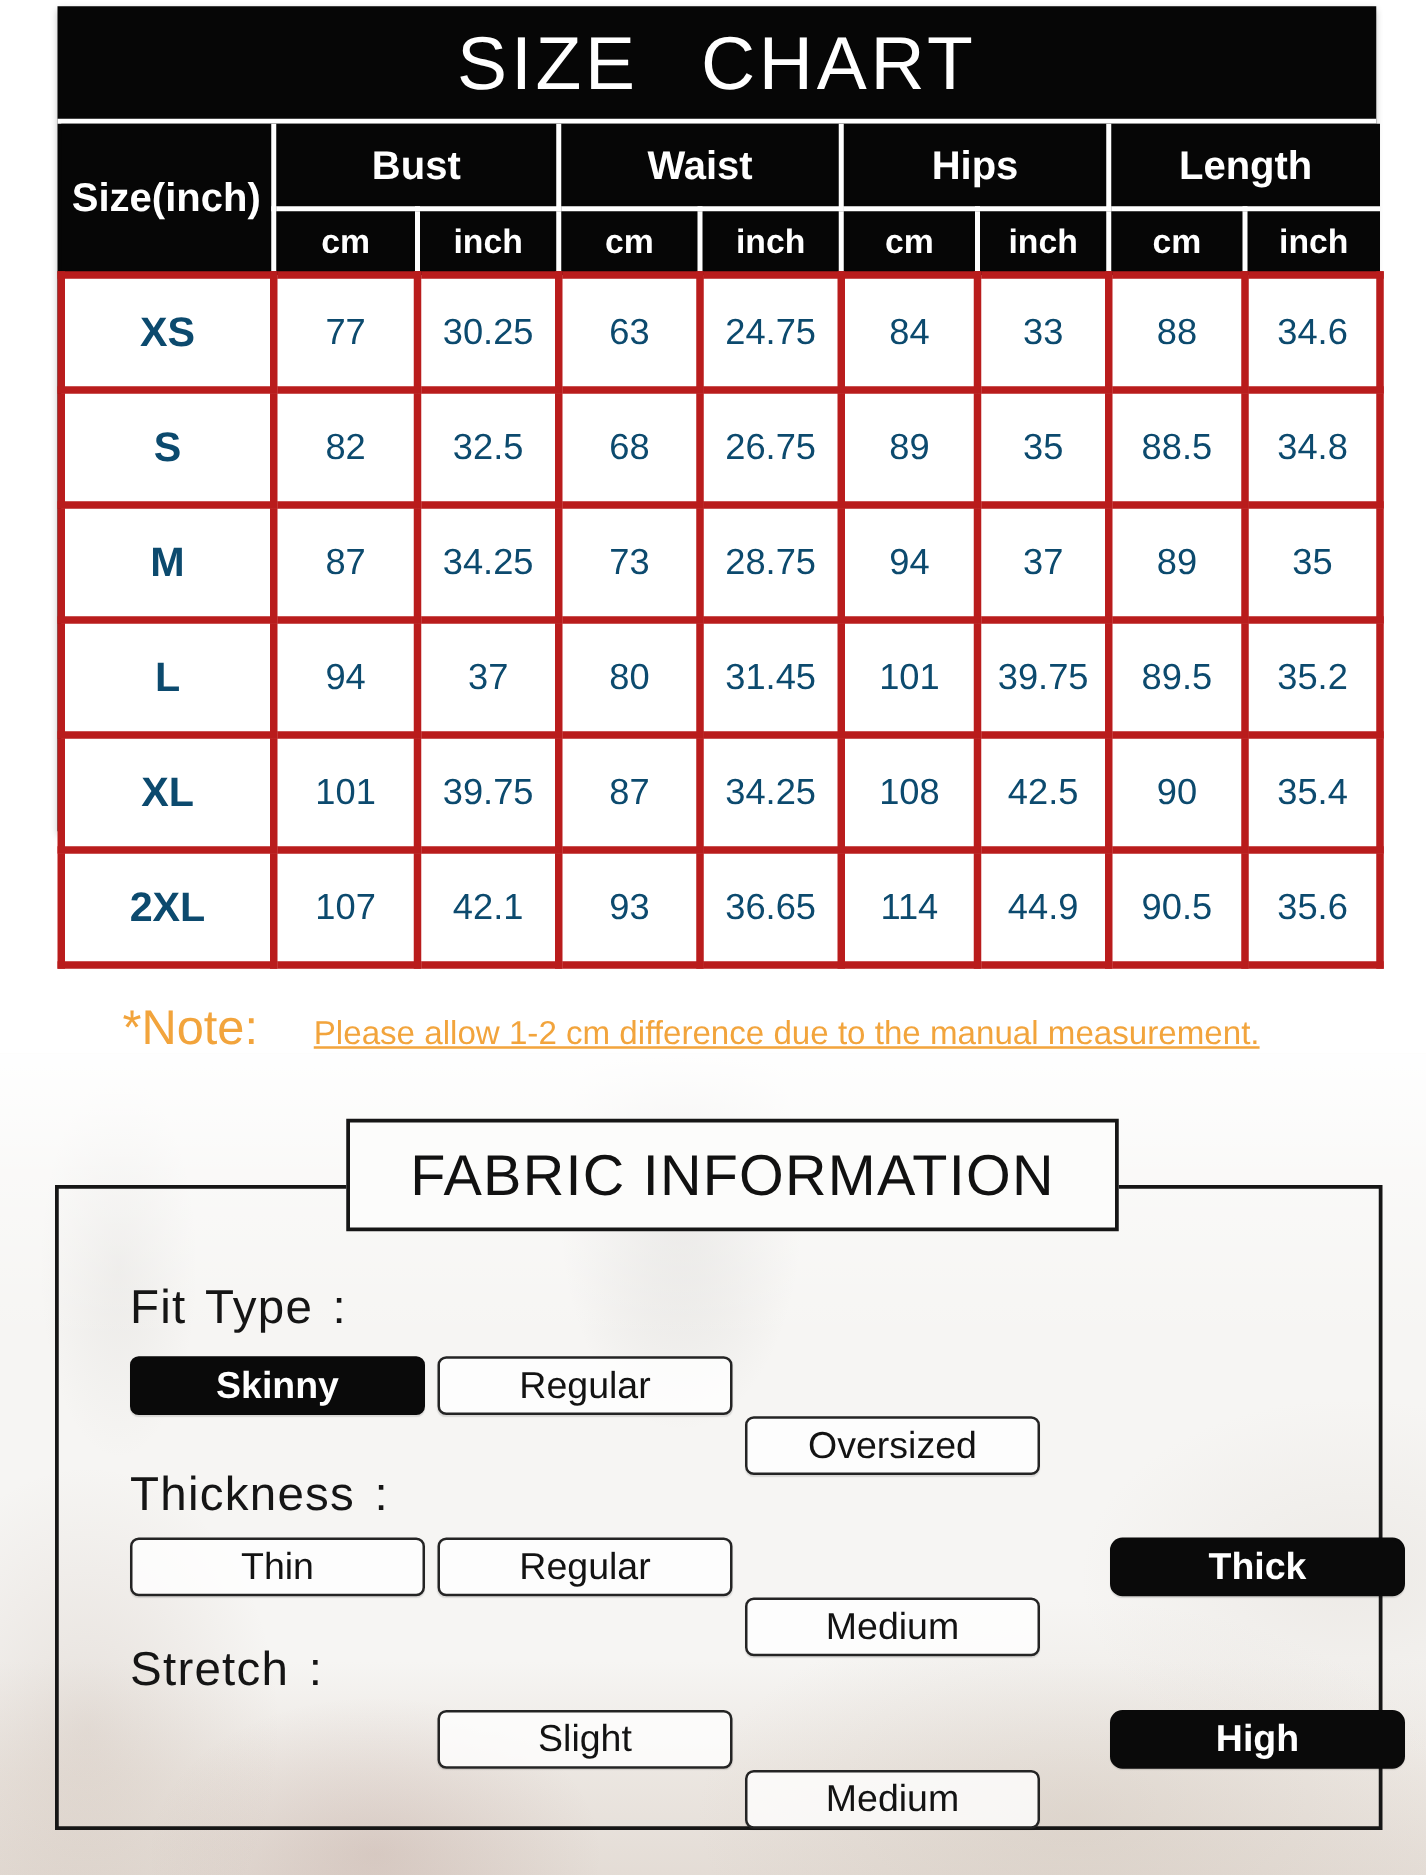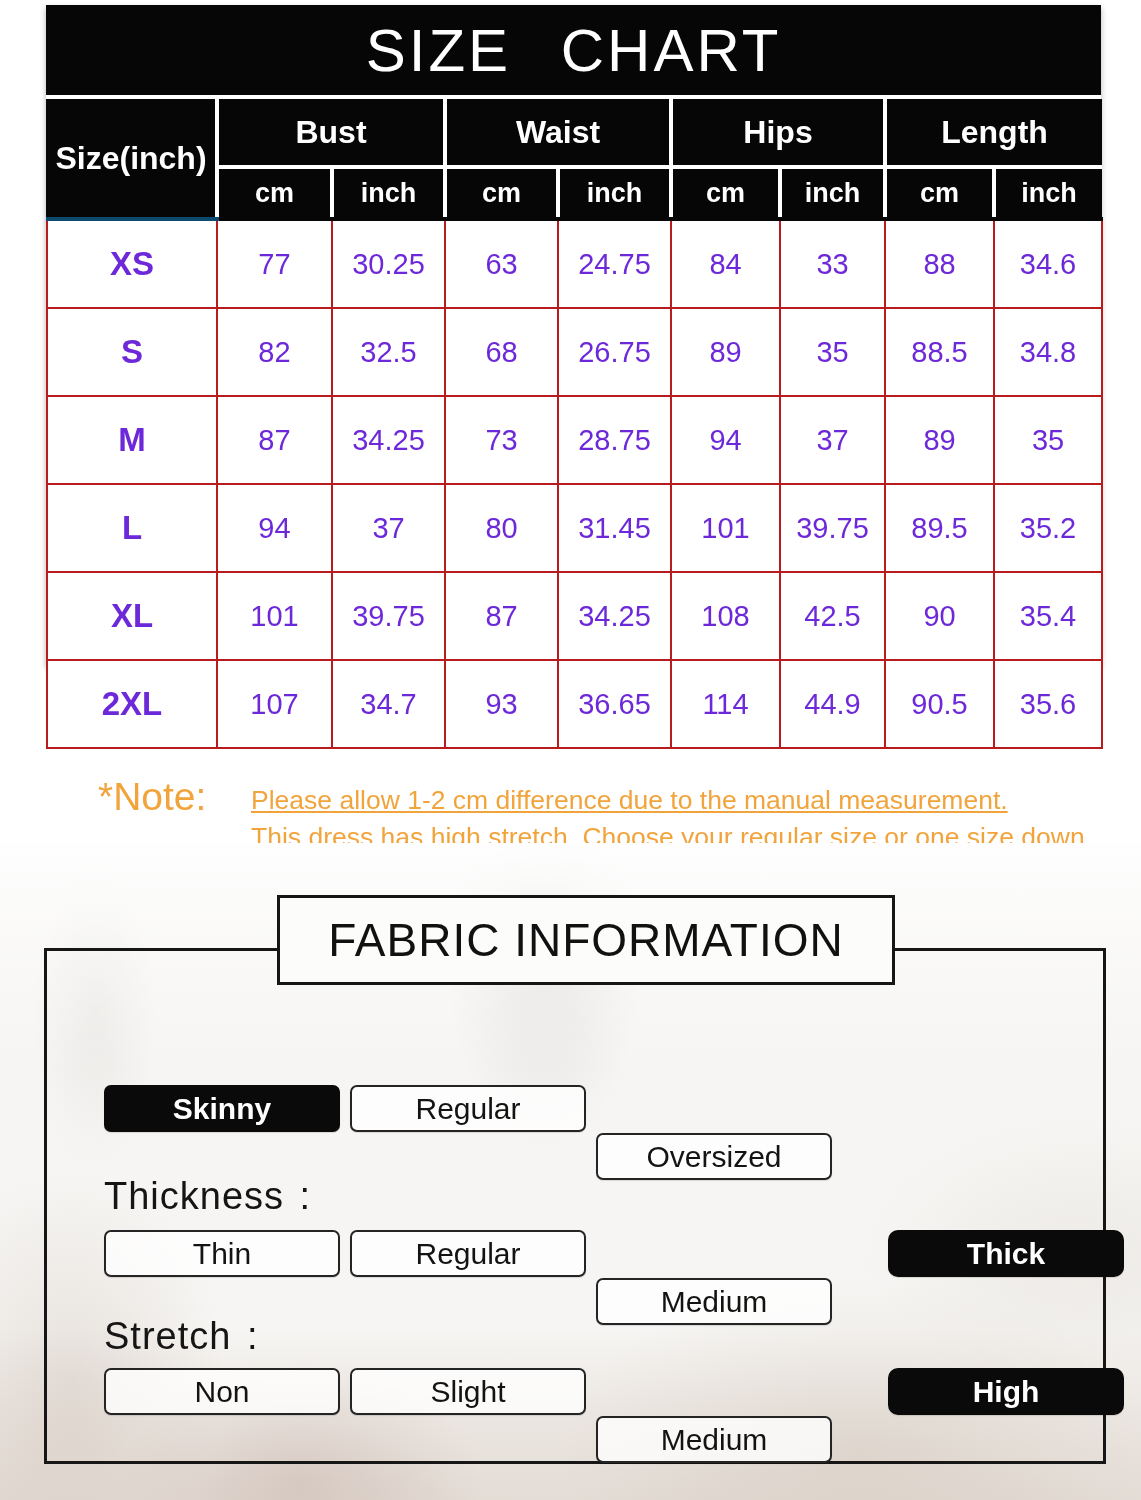--- a/index.html
+++ b/index.html
@@ -27,21 +27,21 @@
     background:#060606; color:#ffffff; font-weight:bold;
     border:4px solid #ffffff;
   }
   thead tr.grp td { border-top:none; height:64px; font-size:32px; }
   thead tr.units td { height:46px; font-size:27px; border-bottom:4px solid #060606; }
   thead td:first-child { border-left:none; }
   thead td:last-child { border-right:none; }
   thead td.corner { font-size:33px; border-left:none; border-bottom:4px solid #0c4a6e; }
 
   tbody td {
-    background:#ffffff; color:#6d28d9; border:2px solid #b91c1c;
+    background:#ffffff; color:#0c4a6e; border:6px solid #b91c1c;
     height:84px; font-size:29px;
   }
   tbody td.size { font-weight:bold; font-size:33px; }
 
   .note {
     display:flex; align-items:flex-start;
     padding:26px 0 0 52px;
   }
   .note-label { color:#F2A43C; font-size:39px; width:125px; flex:none; }
   .note-lines { color:#F2A43C; font-size:26.5px; line-height:37px; padding-top:7px; margin-left:28px;text-decoration:underline; }
@@ -187,21 +187,21 @@
           <td>87</td>
           <td>34.25</td>
           <td>108</td>
           <td>42.5</td>
           <td>90</td>
           <td>35.4</td>
         </tr>
         <tr>
           <td class="size">2XL</td>
           <td>107</td>
-          <td>34.7</td>
+          <td>42.1</td>
           <td>93</td>
           <td>36.65</td>
           <td>114</td>
           <td>44.9</td>
           <td>90.5</td>
           <td>35.6</td>
         </tr>
       </tbody>
     </table>
 
@@ -215,30 +215,30 @@
   </div>
 
   <div class="fabric-section">
     <div class="bg-art"></div>
 
     <div class="outer-box"></div>
     <div class="fabric-title-box">
       <span>FABRIC INFORMATION</span>
     </div>
 
+    <div class="sec-label lbl-fit">Fit Type :</div>
     <div class="opt row1 c1 sel">Skinny</div>
     <div class="opt row1 c2">Regular</div>
     <div class="opt row1 c3">Oversized</div>
 
     <div class="sec-label lbl-thickness">Thickness :</div>
     <div class="opt row2 c1">Thin</div>
     <div class="opt row2 c2">Regular</div>
     <div class="opt row2 c3">Medium</div>
     <div class="opt row2 c4 sel">Thick</div>
 
     <div class="sec-label lbl-stretch">Stretch :</div>
-    <div class="opt row3 c1">Non</div>
     <div class="opt row3 c2">Slight</div>
     <div class="opt row3 c3">Medium</div>
     <div class="opt row3 c4 sel">High</div>
   </div>
 
 </div>
 
 </body></html>

